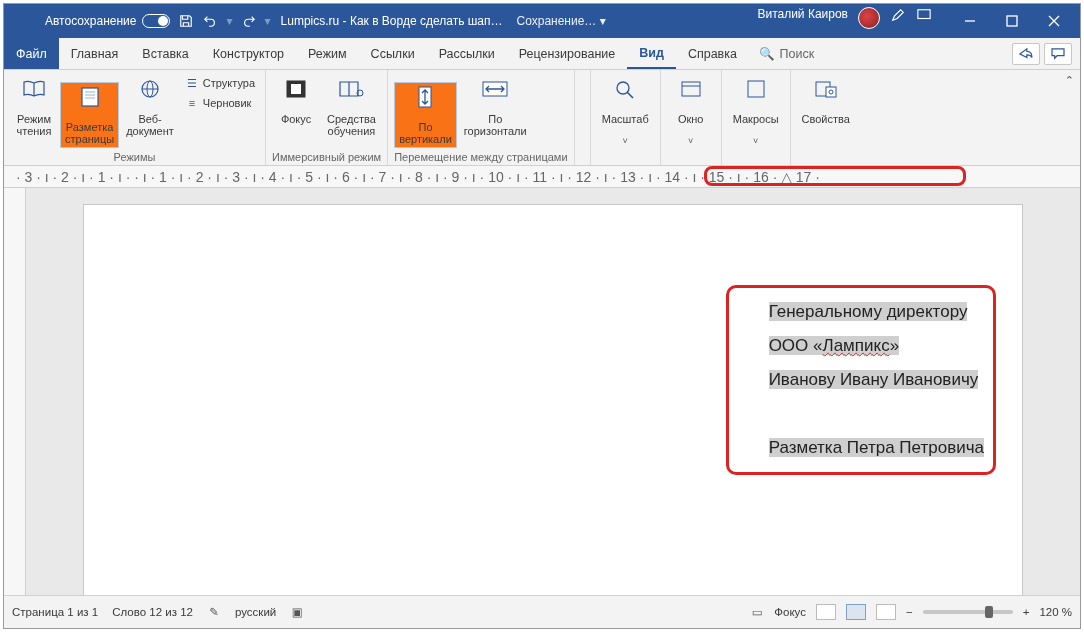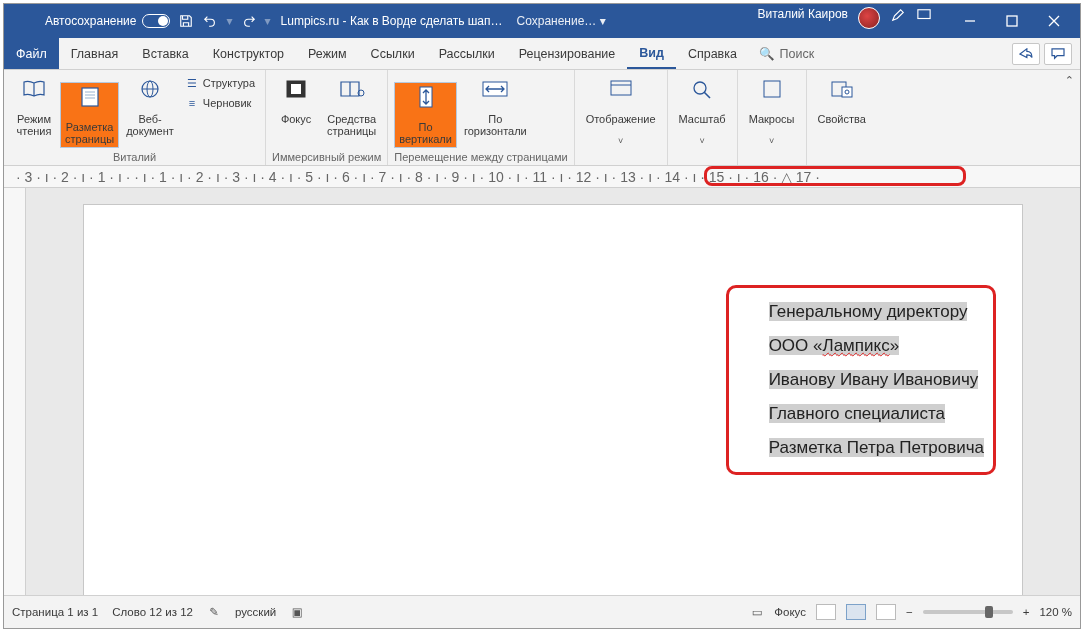--- a/index.html
+++ b/index.html
@@ -203,21 +203,21 @@
           <div class="small-btn">
               <span class="si">☰</span>
               <span>Структура</span>
             </div>
           <div class="small-btn">
               <span class="si">≡</span>
               <span>Черновик</span>
             </div>
         </div>
       </div>
-      <div class="group-label">Виталий</div>
+      <div class="group-label">Режимы</div>
     </div>
 
     <div class="group">
       <div class="group-buttons">
         <div class="big-btn">
             <span class="bi">
               <svg width="22" height="20">
                 <rect x="2" y="2" width="18" height="16" fill="#333" stroke="#333"></rect>
                 <rect x="6" y="5" width="10" height="10" fill="#fff"></rect>
               </svg>
@@ -225,21 +225,21 @@
             <span>Фокус</span>
           </div>
         <div class="big-btn">
             <span class="bi">
               <svg width="26" height="20" viewBox="0 0 26 20">
                 <path fill="none" stroke="#2b579a" stroke-width="1.2" d="M2 3h9v14H2z M11 3h9v14h-9z"></path>
                 <circle cx="22" cy="14" r="3" fill="none" stroke="#2b579a"></circle>
               </svg>
             </span>
             <span style="white-space:pre">Средства
-страницы</span>
+обучения</span>
           </div>
       </div>
       <div class="group-label">Иммерсивный режим</div>
     </div>
 
     <div class="group">
       <div class="group-buttons">
         <div class="big-btn selected">
             <span class="bi">
               <svg width="22" height="22">
@@ -258,51 +258,54 @@
               </svg>
             </span>
             <span style="white-space:pre">По
 горизонтали</span>
           </div>
       </div>
       <div class="group-label">Перемещение между страницами</div>
     </div>
 
     <div class="group">
-      <div class="group-buttons">
-        <div class="big-btn">
-            <span class="bi">
-              <svg width="24" height="20">
-                <rect x="2" y="2" width="20" height="14" fill="none" stroke="#2b579a"></rect>
-                <line x1="2" y1="6" x2="22" y2="6" stroke="#2b579a"></line>
-              </svg>
-            </span>
-            <span>Отображение</span>
-            <span class="dd"></span>
-          </div>
-      </div>
       <div class="group-label">&nbsp;</div>
     </div>
 
     <div class="group">
       <div class="group-buttons">
         <div class="big-btn">
             <span class="bi">
               <svg width="22" height="20">
                 <circle cx="9" cy="9" r="6" fill="none" stroke="#2b579a" stroke-width="1.3"></circle>
                 <line x1="13" y1="13" x2="19" y2="19" stroke="#2b579a" stroke-width="1.6"></line>
               </svg>
             </span>
             <span>Масштаб</span>
             <span class="dd"></span>
           </div>
       </div>
       <div class="group-label">&nbsp;</div>
     </div>
 
+    <div class="group">
+      <div class="group-buttons">
+        <div class="big-btn">
+            <span class="bi">
+              <svg width="22" height="20">
+                <rect x="2" y="3" width="18" height="14" fill="none" stroke="#2b579a"></rect>
+                <line x1="2" y1="7" x2="20" y2="7" stroke="#2b579a"></line>
+              </svg>
+            </span>
+            <span>Окно</span>
+            <span class="dd"></span>
+          </div>
+      </div>
+      <div class="group-label">&nbsp;</div>
+    </div>
 
     <div class="group">
       <div class="group-buttons">
         <div class="big-btn">
             <span class="bi">
               <svg width="22" height="20">
                 <rect x="3" y="2" width="16" height="16" fill="none" stroke="#2b579a" kk="">
                   <path d="M7 14l2-8 2 5 2-5 2 8" fill="none" stroke="#2b579a"></path>
                 </rect>
               </svg>
@@ -339,21 +342,21 @@
   </div>
 
   <div class="workspace">
     <div class="vruler"></div>
     <div class="page-area">
       <div class="page">
         <div class="doc-block">
           <span class="line">Генеральному директору</span><br>
           <span class="line">ООО «<span class="squiggle">Лампикс</span>»</span><br>
           <span class="line">Иванову Ивану Ивановичу</span><br>
-          <span class="line">Главного специалиста</span><br>
+          <br>
           <span class="line">Разметка Петра Петровича</span>
         </div>
         <div class="doc-hl"></div>
       </div>
     </div>
   </div>
 
   <div class="statusbar">
     <span>Страница 1 из 1</span>
     <span>Слово 12 из 12</span>

